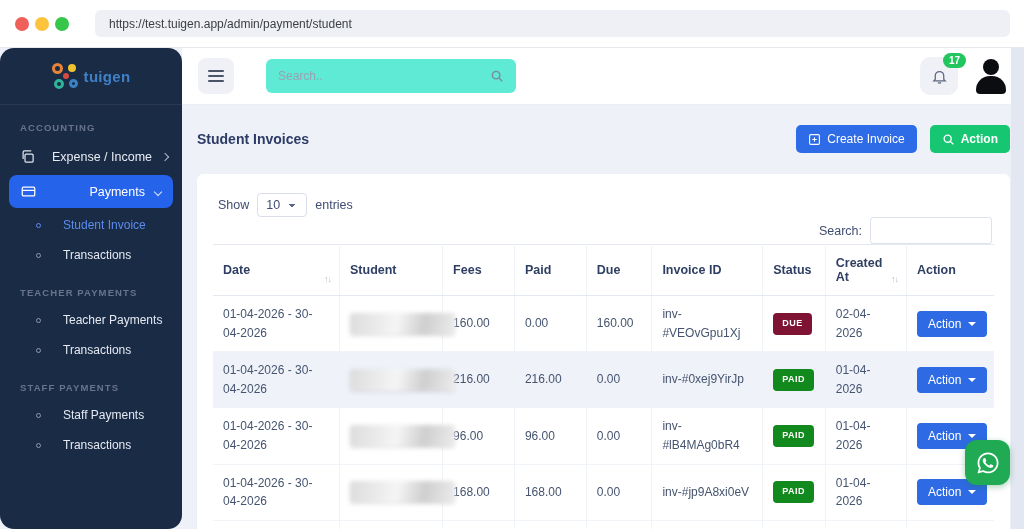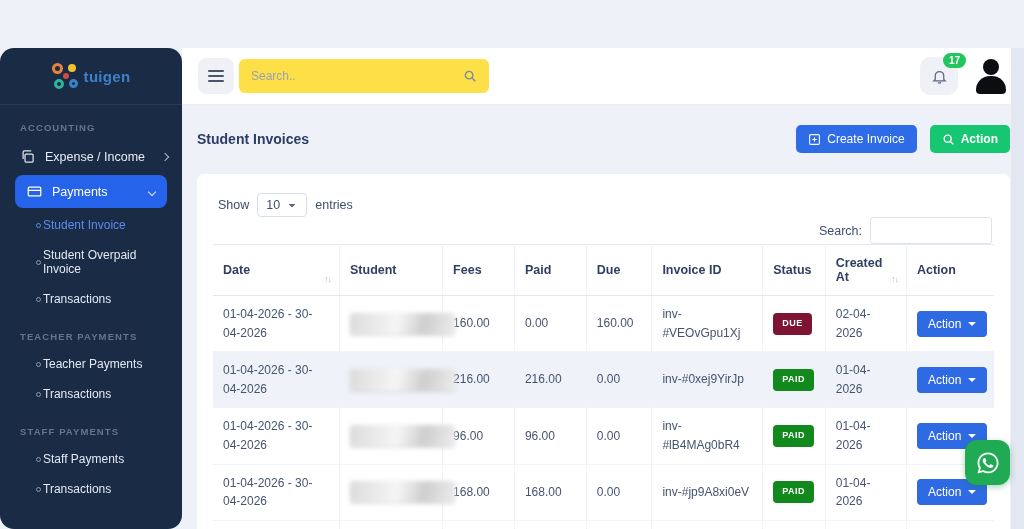--- a/index.html
+++ b/index.html
@@ -23,38 +23,38 @@
   .logo-area { height:57px; display:flex; align-items:center; justify-content:center; gap:6px; border-bottom:1px solid rgba(255,255,255,.07); }
   .logo-mark { position:relative; width:26px; height:26px; }
   .logo-mark i { position:absolute; border-radius:50%; display:block; }
   .lm1 { width:11px; height:11px; border:3px solid #e8833a; top:0; left:0; }
   .lm2 { width:8px; height:8px; background:#f2c12e; top:1px; right:2px; }
   .lm3 { width:10px; height:10px; border:3px solid #2fb49a; bottom:0; left:2px; }
   .lm4 { width:9px; height:9px; border:3px solid #3b82c4; bottom:1px; right:0; }
   .lm5 { width:6px; height:6px; background:#d44b41; top:10px; left:11px; }
   .logo-text { color:#3f80c9; font-size:15px; font-weight:bold; letter-spacing:.3px; }
   .nav-label { font-size:9.5px; letter-spacing:1.1px; color:#68748c; font-weight:bold; padding:17px 20px 7px; }
-  .nav-item { display:flex; align-items:center; gap:10px; color:#e8ecf4; font-size:12.5px; padding:9px 14px 9px 20px; cursor:pointer; }
+  .nav-item { display:flex; align-items:center; gap:10px; color:#e8ecf4; font-size:12.5px; padding:9px 14px 9px 20px; cursor:pointer;text-align:right; }
   .nav-item svg { flex-shrink:0; }
   .nav-item .grow { flex:1; }
   .chev { width:6px; height:6px; border-right:1.5px solid #aeb8ca; border-bottom:1.5px solid #aeb8ca; display:inline-block; }
   .chev.right { transform:rotate(-45deg); }
   .chev.down { transform:rotate(45deg); border-color:#dce6ff; }
-  .nav-item.active-pill { background:#2563eb; border-radius:8px; margin:2px 15px; padding:9px 12px; color:#fff; }
-  .sub-item { display:flex; align-items:center; gap:2px; font-size:12px; color:#e4e9f2; padding:8px 10px 8px 36px; cursor:pointer; }
+  .nav-item.active-pill { background:#2563eb; border-radius:8px; margin:2px 9px; padding:9px 12px; color:#fff; }
+  .sub-item { display:flex; align-items:center; gap:22px; font-size:12px; color:#e4e9f2; padding:8px 10px 8px 36px; cursor:pointer; }
   .ring { width:5px; height:5px; border:1px solid #8d99af; border-radius:50%; flex-shrink:0; }
   .sub-item.active { color:#5b8cf0; }
   .sub-item.active .ring { border-color:#5b8cf0; }
 
   
   .main { flex:1; display:flex; flex-direction:column; }
   .topbar { height:57px; background:#fff; border-bottom:1px solid #eceef4; display:flex; align-items:center; padding:0 14px 0 16px; }
   .burger { width:36px; height:36px; background:#eff1f7; border:none; border-radius:8px; cursor:pointer; display:flex; flex-direction:column; justify-content:center; align-items:center; gap:3px; }
   .burger i { width:16px; height:2px; background:#4a5568; border-radius:1px; }
-  .searchbox { margin-left:5px; width:250px; height:34px; background:#fde047; border-radius:6px; display:flex; align-items:center; padding:0 12px; }
+  .searchbox { margin-left:32px; width:250px; height:34px; background:#5eead4; border-radius:6px; display:flex; align-items:center; padding:0 12px; }
   .searchbox input { flex:1; border:none; background:transparent; outline:none; font-size:12px; color:#3c4760; font-family:inherit; }
   .searchbox input::placeholder { color:#99a2b5; }
   .topbar .spacer { flex:1; }
   .bell-btn { position:relative; width:38px; height:38px; background:#eff1f7; border:none; border-radius:10px; cursor:pointer; display:flex; align-items:center; justify-content:center; }
   .badge { position:absolute; top:-4px; right:-8px; background:#22c55e; color:#fff; font-size:10px; font-weight:bold; padding:2px 6px; border-radius:9px; line-height:1.1; }
   .avatar { width:38px; height:38px; margin-left:14px; position:relative; cursor:pointer; overflow:hidden; }
   .avatar::before { content:""; position:absolute; width:16px; height:16px; background:#0b0d10; border-radius:50%; left:11px; top:2px; }
   .avatar::after { content:""; position:absolute; width:30px; height:18px; background:#0b0d10; border-radius:14px 14px 4px 4px; left:4px; top:19px; }
 
   
@@ -95,20 +95,30 @@
 
   
   .scroll-track { position:absolute; top:48px; right:0; width:13px; height:481px; background:#e3e7f1; }
   .whatsapp { position:absolute; right:14px; top:440px; width:45px; height:45px; background:#1faa53; border:none; border-radius:12px; cursor:pointer; display:flex; align-items:center; justify-content:center; box-shadow:0 2px 6px rgba(20,120,60,.35); }
 </style>
 </head>
 <body>
 
 <div class="screen">
 
+  <div class="chrome">
+    <div class="traffic">
+      <span class="dot red"></span>
+      <span class="dot yellow"></span>
+      <span class="dot green"></span>
+    </div>
+    <div class="urlbar">
+      <span>https://test.tuigen.app/admin/payment/student</span>
+    </div>
+  </div>
 
   <div class="app">
 
     <aside class="sidebar">
       <div class="logo-area">
         <span class="logo-mark">
           <i class="lm1"></i>
             <i class="lm2"></i>
             <i class="lm3"></i>
             <i class="lm4"></i>
@@ -133,24 +143,20 @@
             <rect x="2" y="5" width="20" height="14" rx="2"></rect>
             <line x1="2" y1="10" x2="22" y2="10"></line>
           </svg>
         <span class="grow">Payments</span>
         <span class="chev down"></span>
       </div>
 
       <div class="sub-item active">
         <span class="ring"></span>
         <span>Student Invoice</span>
-      </div>
-      <div class="sub-item">
-        <span class="ring"></span>
-        <span>Student Overpaid Invoice</span>
       </div>
       <div class="sub-item">
         <span class="ring"></span>
         <span>Transactions</span>
       </div>
 
       <div class="nav-label">TEACHER PAYMENTS</div>
       <div class="sub-item">
         <span class="ring"></span>
         <span>Teacher Payments</span>

